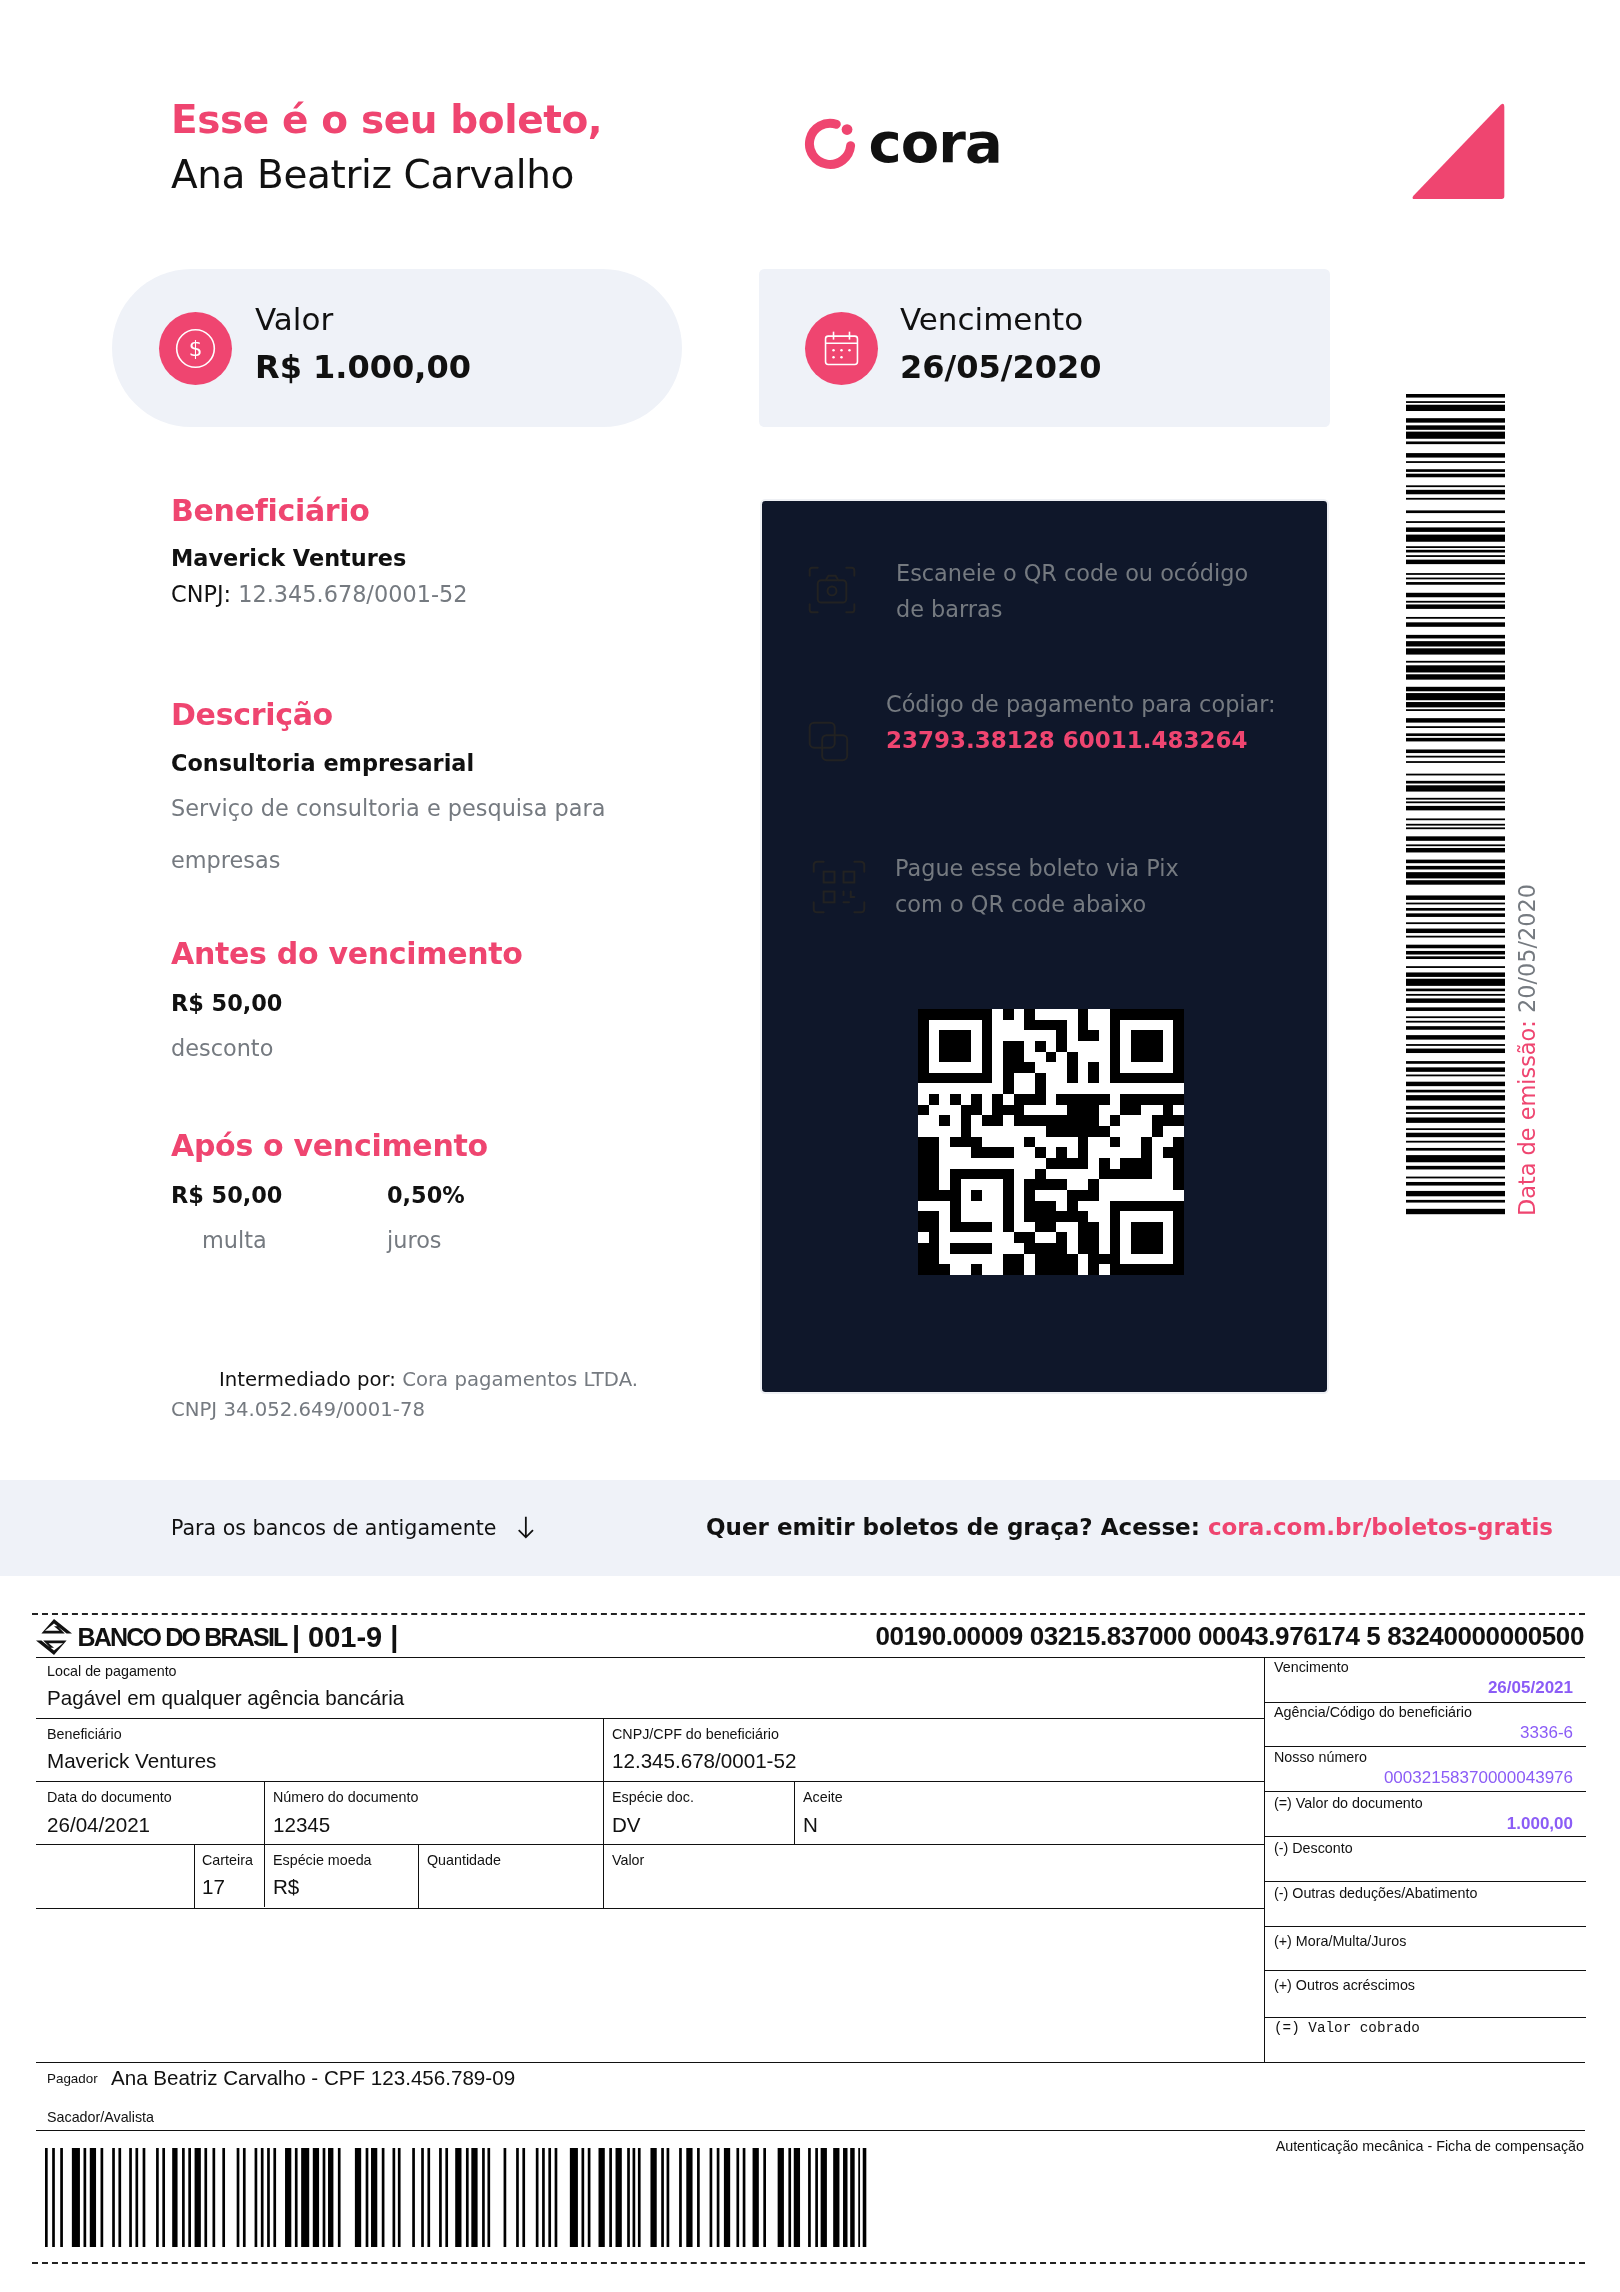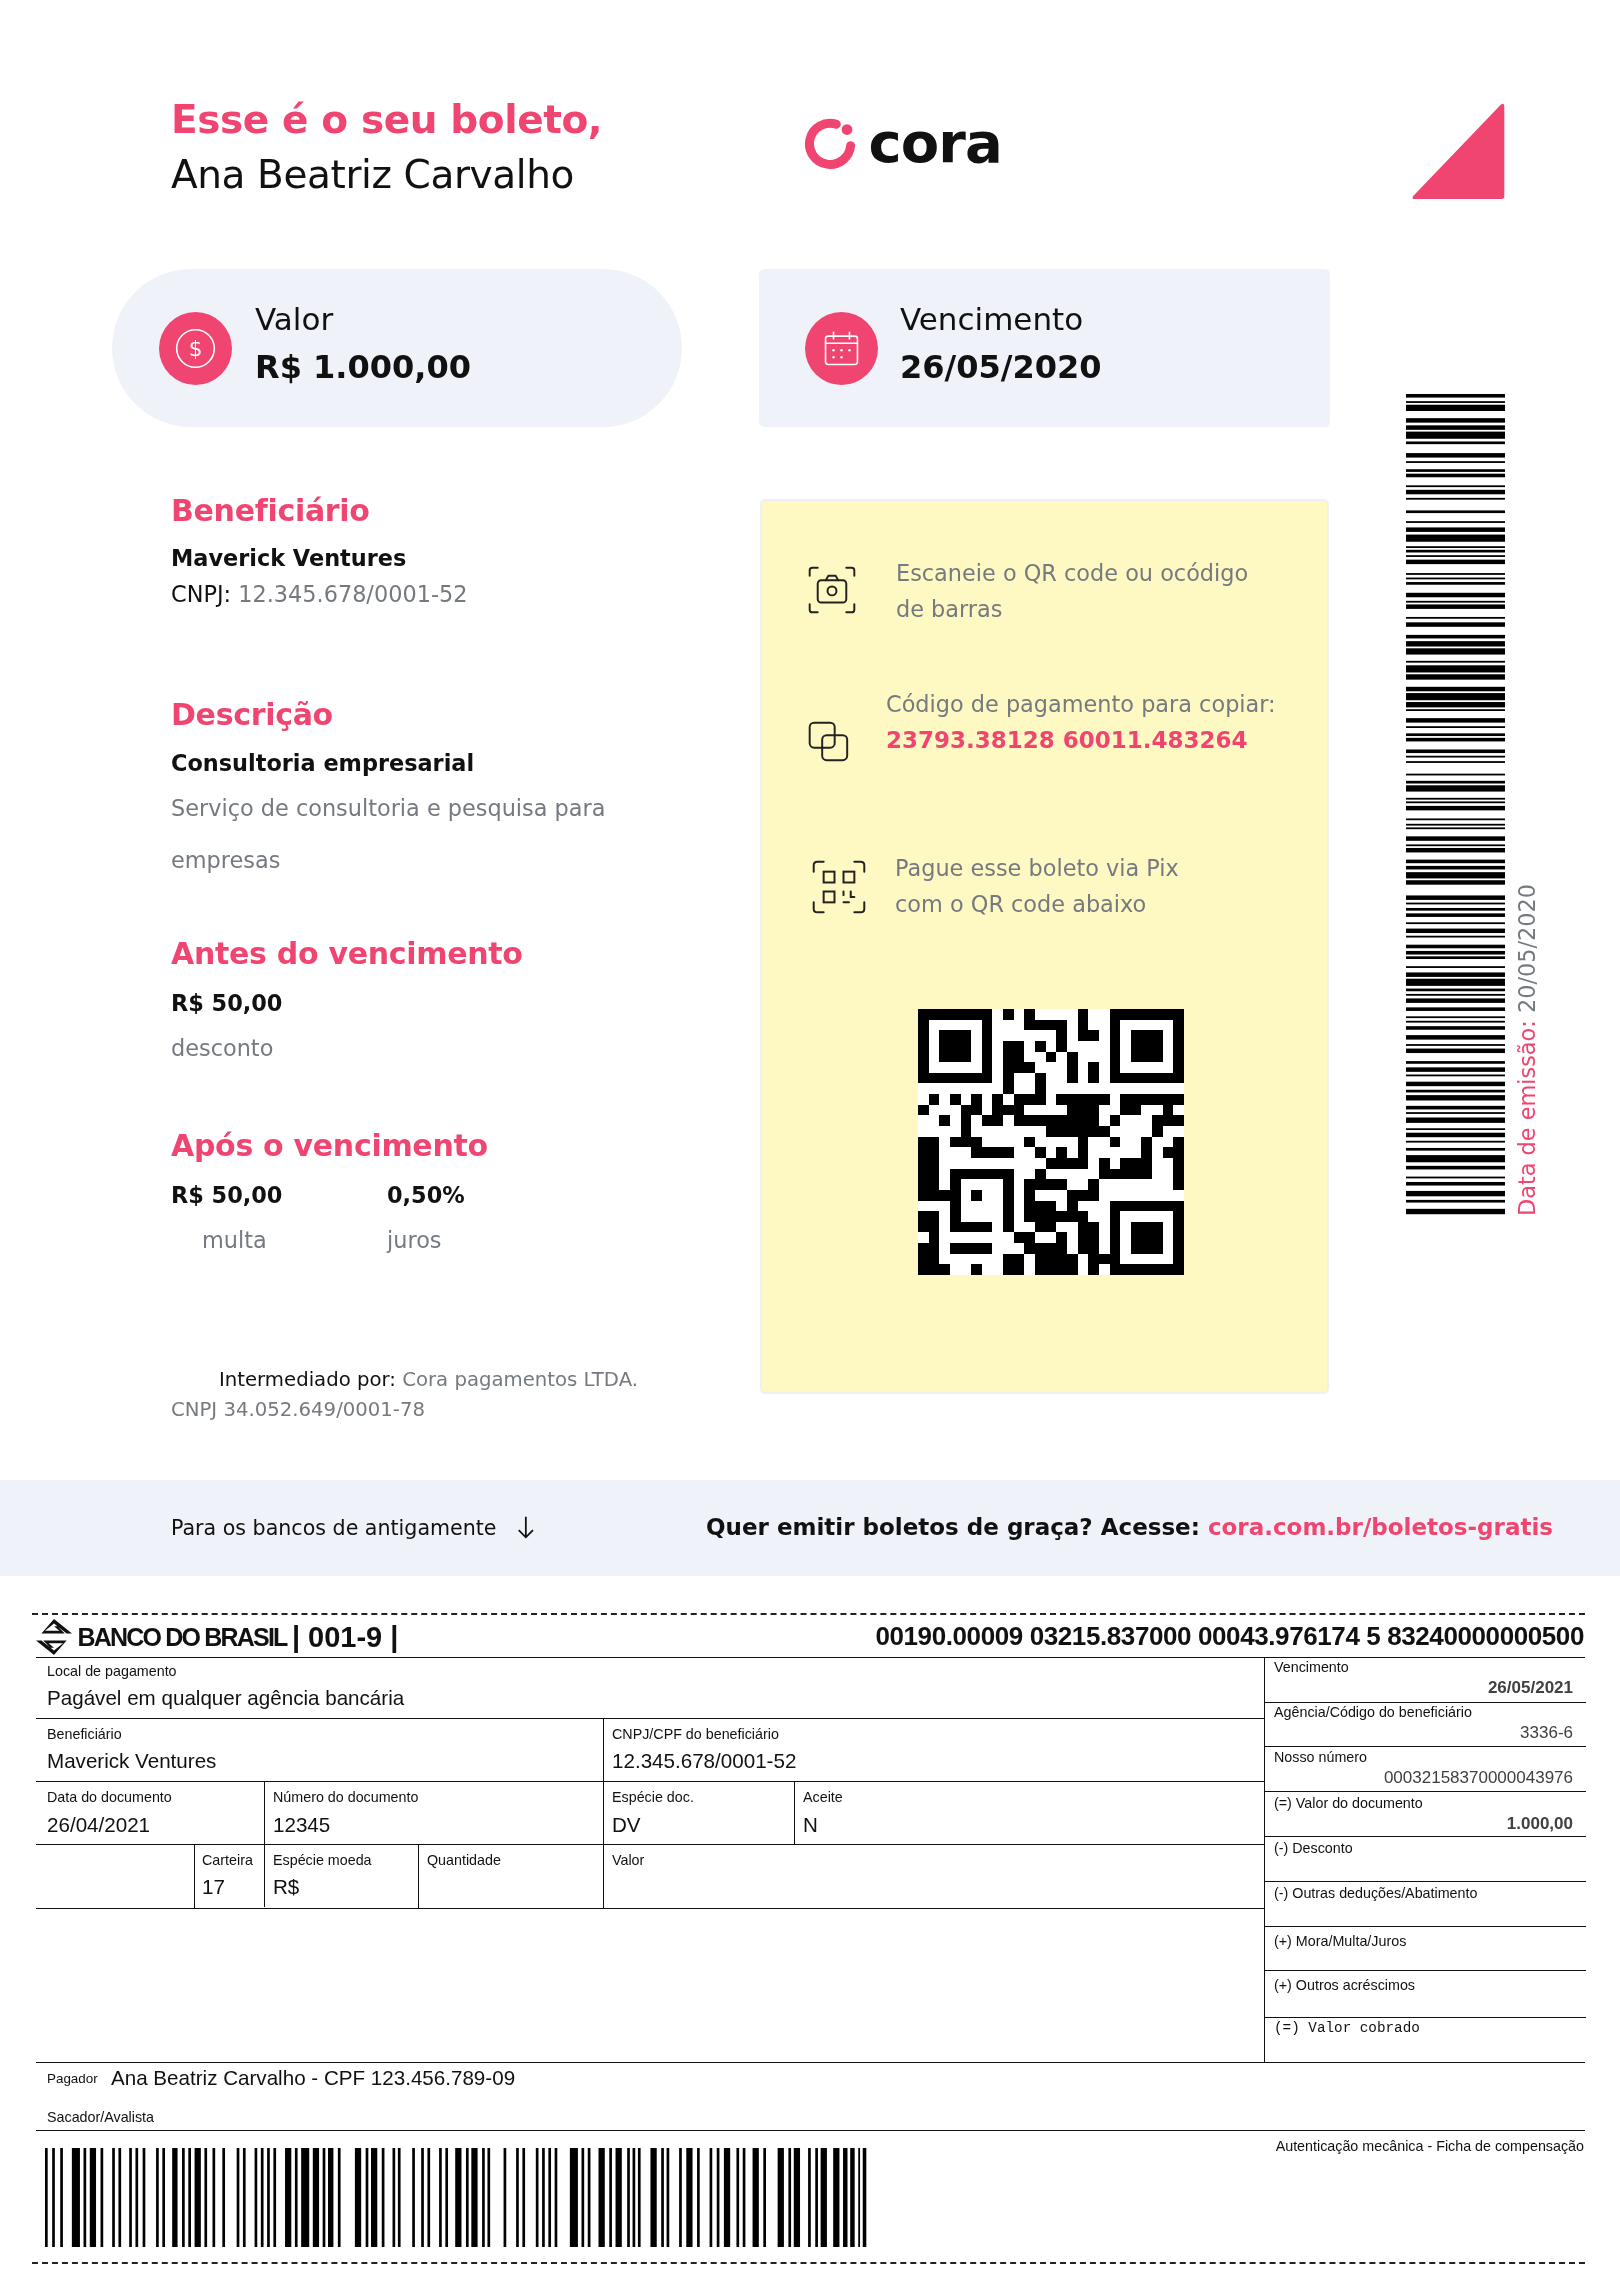--- a/index.html
+++ b/index.html
@@ -23,21 +23,21 @@
   .card-label { font-family: "DejaVu Sans", sans-serif; font-size: 31px; color: #111; }
   .card-value { font-family: "DejaVu Sans", sans-serif; font-size: 32px; font-weight: 700; color: #111; }
 
   
   .sec-h { font-family: "DejaVu Sans", sans-serif; font-size: 30px; font-weight: 600; color: #ef4570; letter-spacing: -0.3px; }
   .sec-b { font-family: "DejaVu Sans", sans-serif; font-size: 22.4px; font-weight: 600; color: #111; }
   .sec-t { font-family: "DejaVu Sans", sans-serif; font-size: 22.4px; color: #757a80; line-height: 52px; }
   .sec-small { font-family: "DejaVu Sans", sans-serif; font-size: 19.7px; }
 
   
-  .panel { left: 760px; top: 499px; width: 569px; height: 895px; border: 2.7px solid #eef0f4; border-radius: 5.4px; background: #fef9c3; }
+  .panel { left: 760px; top: 499px; width: 569px; height: 895px; border: 2.7px solid #eef0f4; border-radius: 5.4px; background: #0f172a; }
   .instr { font-family: "DejaVu Sans", sans-serif; font-size: 22.4px; color: #757a80; line-height: 36px; }
   .code { font-family: "DejaVu Sans", sans-serif; font-size: 23px; font-weight: 600; color: #ef4570; line-height: 36px; }
 
   
   .side-barcode { left: 1406px; top: 394px; width: 99px; height: 822px; }
   .emissao { left: 1514px; top: 1216px; transform-origin: 0 0; transform: rotate(-90deg); white-space: nowrap; font-family: "DejaVu Sans", sans-serif; font-size: 22.4px; }
 
   
   .band { left: 0; top: 1480px; width: 1620px; height: 96px; background: #eff2f8; }
   .band-left { left: 171px; top: 1515px; font-family: "DejaVu Sans", sans-serif; font-size: 20.6px; color: #111; display: flex; align-items: center; gap: 19.7px; }
@@ -46,21 +46,21 @@
   
   .dash { left: 32px; width: 1553px; height: 0; border-top: 2.7px dashed #222; }
   .bb-logo { left: 36px; top: 1619px; display: flex; align-items: center; gap: 5.4px; }
   .bb-name { font-family: Liberation Sans, sans-serif; font-weight: 700; font-size: 25px; letter-spacing: -1.8px; font-stretch: condensed; }
   .bb-code { font-family: "Liberation Sans", sans-serif; font-weight: 700; font-size: 29px; }
   .linha { right: 36px; top: 1621px; font-family: "Liberation Sans", sans-serif; font-weight: 700; font-size: 26px; letter-spacing: -0.4px; }
   .hl { position: absolute; height: 0; border-top: 1.8px solid #111; }
   .vl { position: absolute; width: 0; border-left: 1.8px solid #111; }
   .fl { position: absolute; font-family: "Liberation Sans", sans-serif; font-size: 14.3px; color: #111; white-space: nowrap; }
   .fv { position: absolute; font-family: "Liberation Sans", sans-serif; font-size: 20.6px; color: #111; white-space: nowrap; }
-  .fr { position: absolute; font-family: "Liberation Sans", sans-serif; font-size: 17px; color: #404040; white-space: nowrap; text-align: right; }
+  .fr { position: absolute; font-family: "Liberation Sans", sans-serif; font-size: 17px; color: #8b5cf6; white-space: nowrap; text-align: right; }
   .bottom-barcode { left: 45px; top: 2148px; width: 824px; height: 99px; }
 </style>
 </head>
 <body>
 
 <div class="abs greet-title">Esse é o seu boleto,</div>
 <div class="abs greet-name">Ana Beatriz Carvalho</div>
 
 <div class="abs logo">
   <svg width="52" height="52" viewBox="0 0 58 58">

